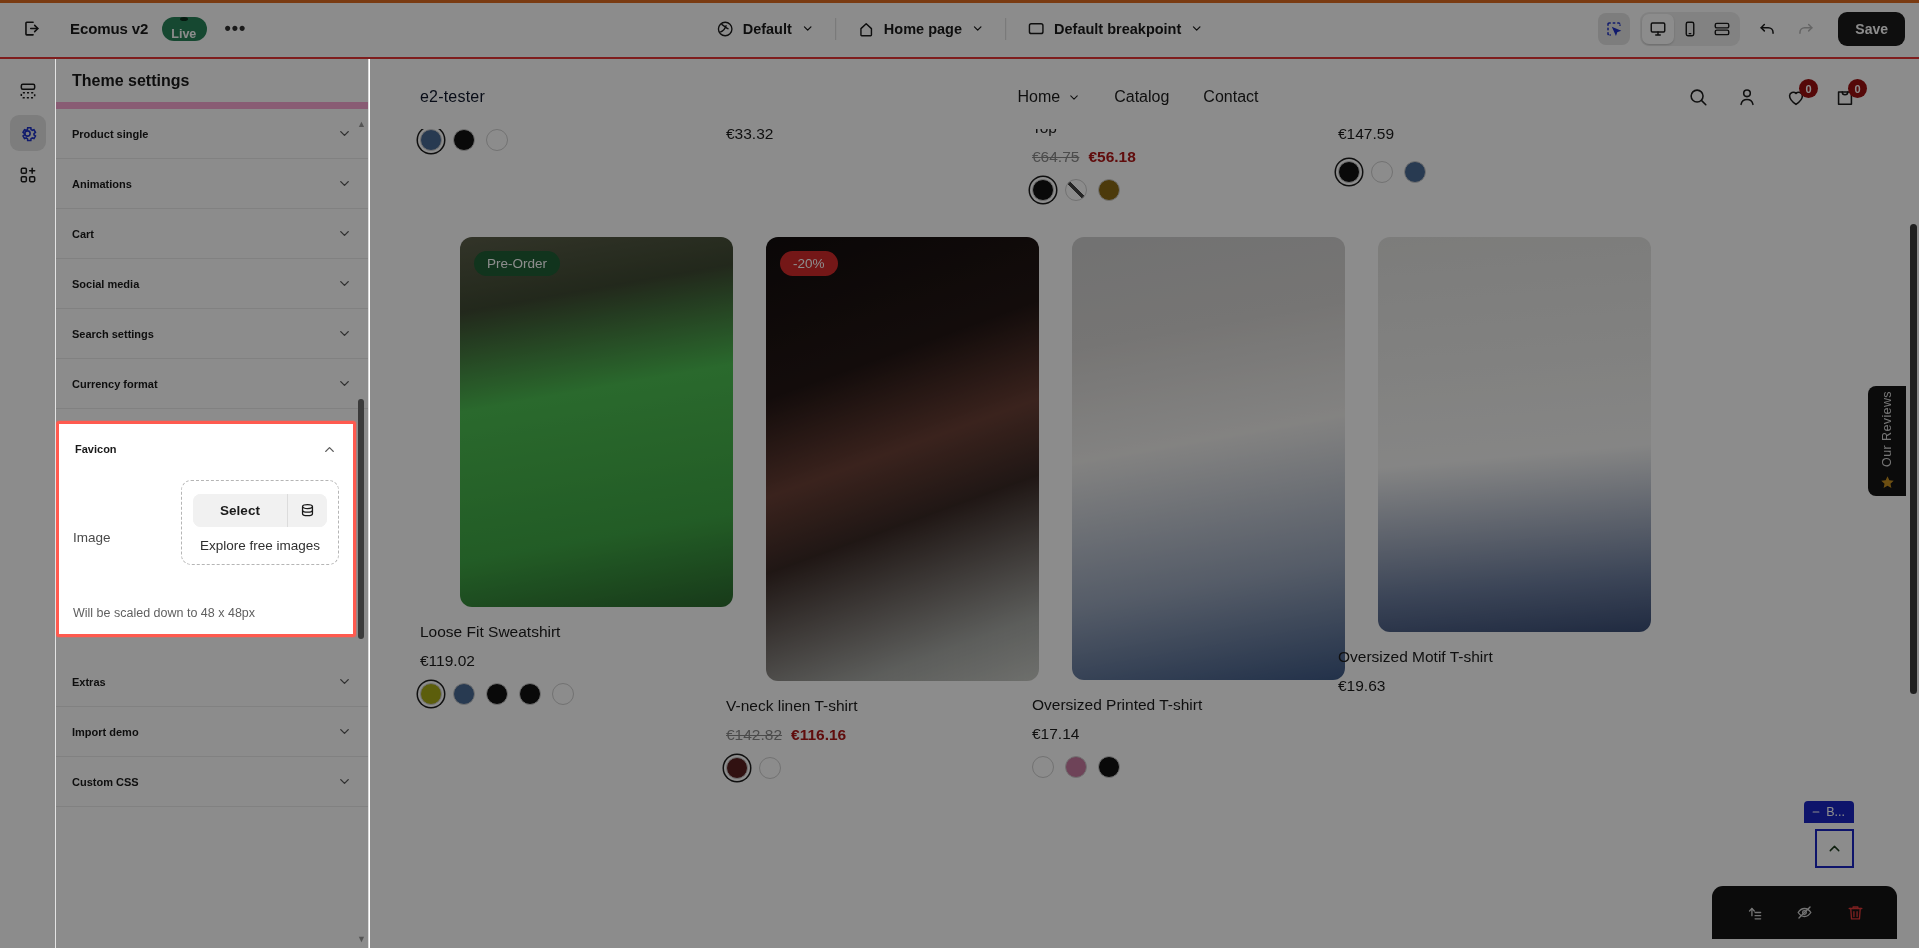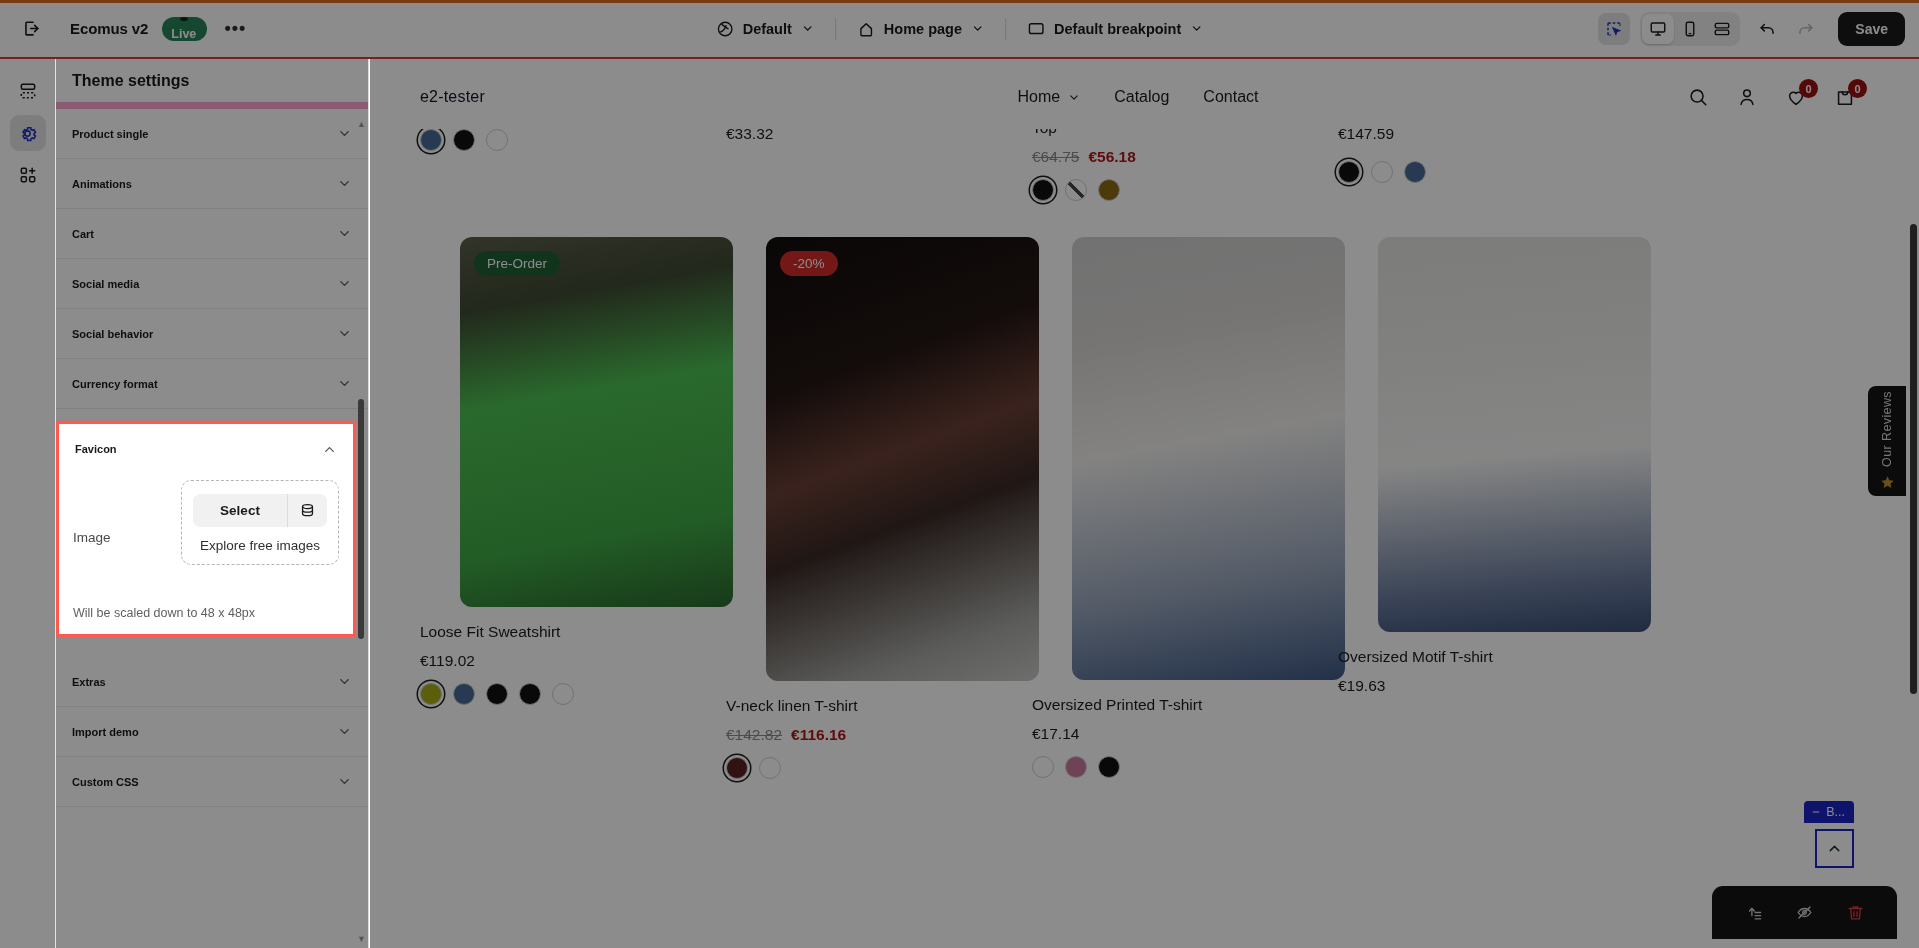--- a/index.html
+++ b/index.html
@@ -462,21 +462,21 @@
             <path d="M6 9l6 6 6-6"></path>
           </svg>
       </div>
       <div class="accordion">
         <span class="accordion-label">Social media</span>
         <svg class="chev" width="15" height="15" viewBox="0 0 24 24" fill="none" stroke="currentColor" stroke-width="2.2" stroke-linecap="round" stroke-linejoin="round">
             <path d="M6 9l6 6 6-6"></path>
           </svg>
       </div>
       <div class="accordion">
-        <span class="accordion-label">Social behavior</span>
+        <span class="accordion-label">Search settings</span>
         <svg class="chev" width="15" height="15" viewBox="0 0 24 24" fill="none" stroke="currentColor" stroke-width="2.2" stroke-linecap="round" stroke-linejoin="round">
             <path d="M6 9l6 6 6-6"></path>
           </svg>
       </div>
       <div class="accordion">
         <span class="accordion-label">Currency format</span>
         <svg class="chev" width="15" height="15" viewBox="0 0 24 24" fill="none" stroke="currentColor" stroke-width="2.2" stroke-linecap="round" stroke-linejoin="round">
             <path d="M6 9l6 6 6-6"></path>
           </svg>
       </div>

